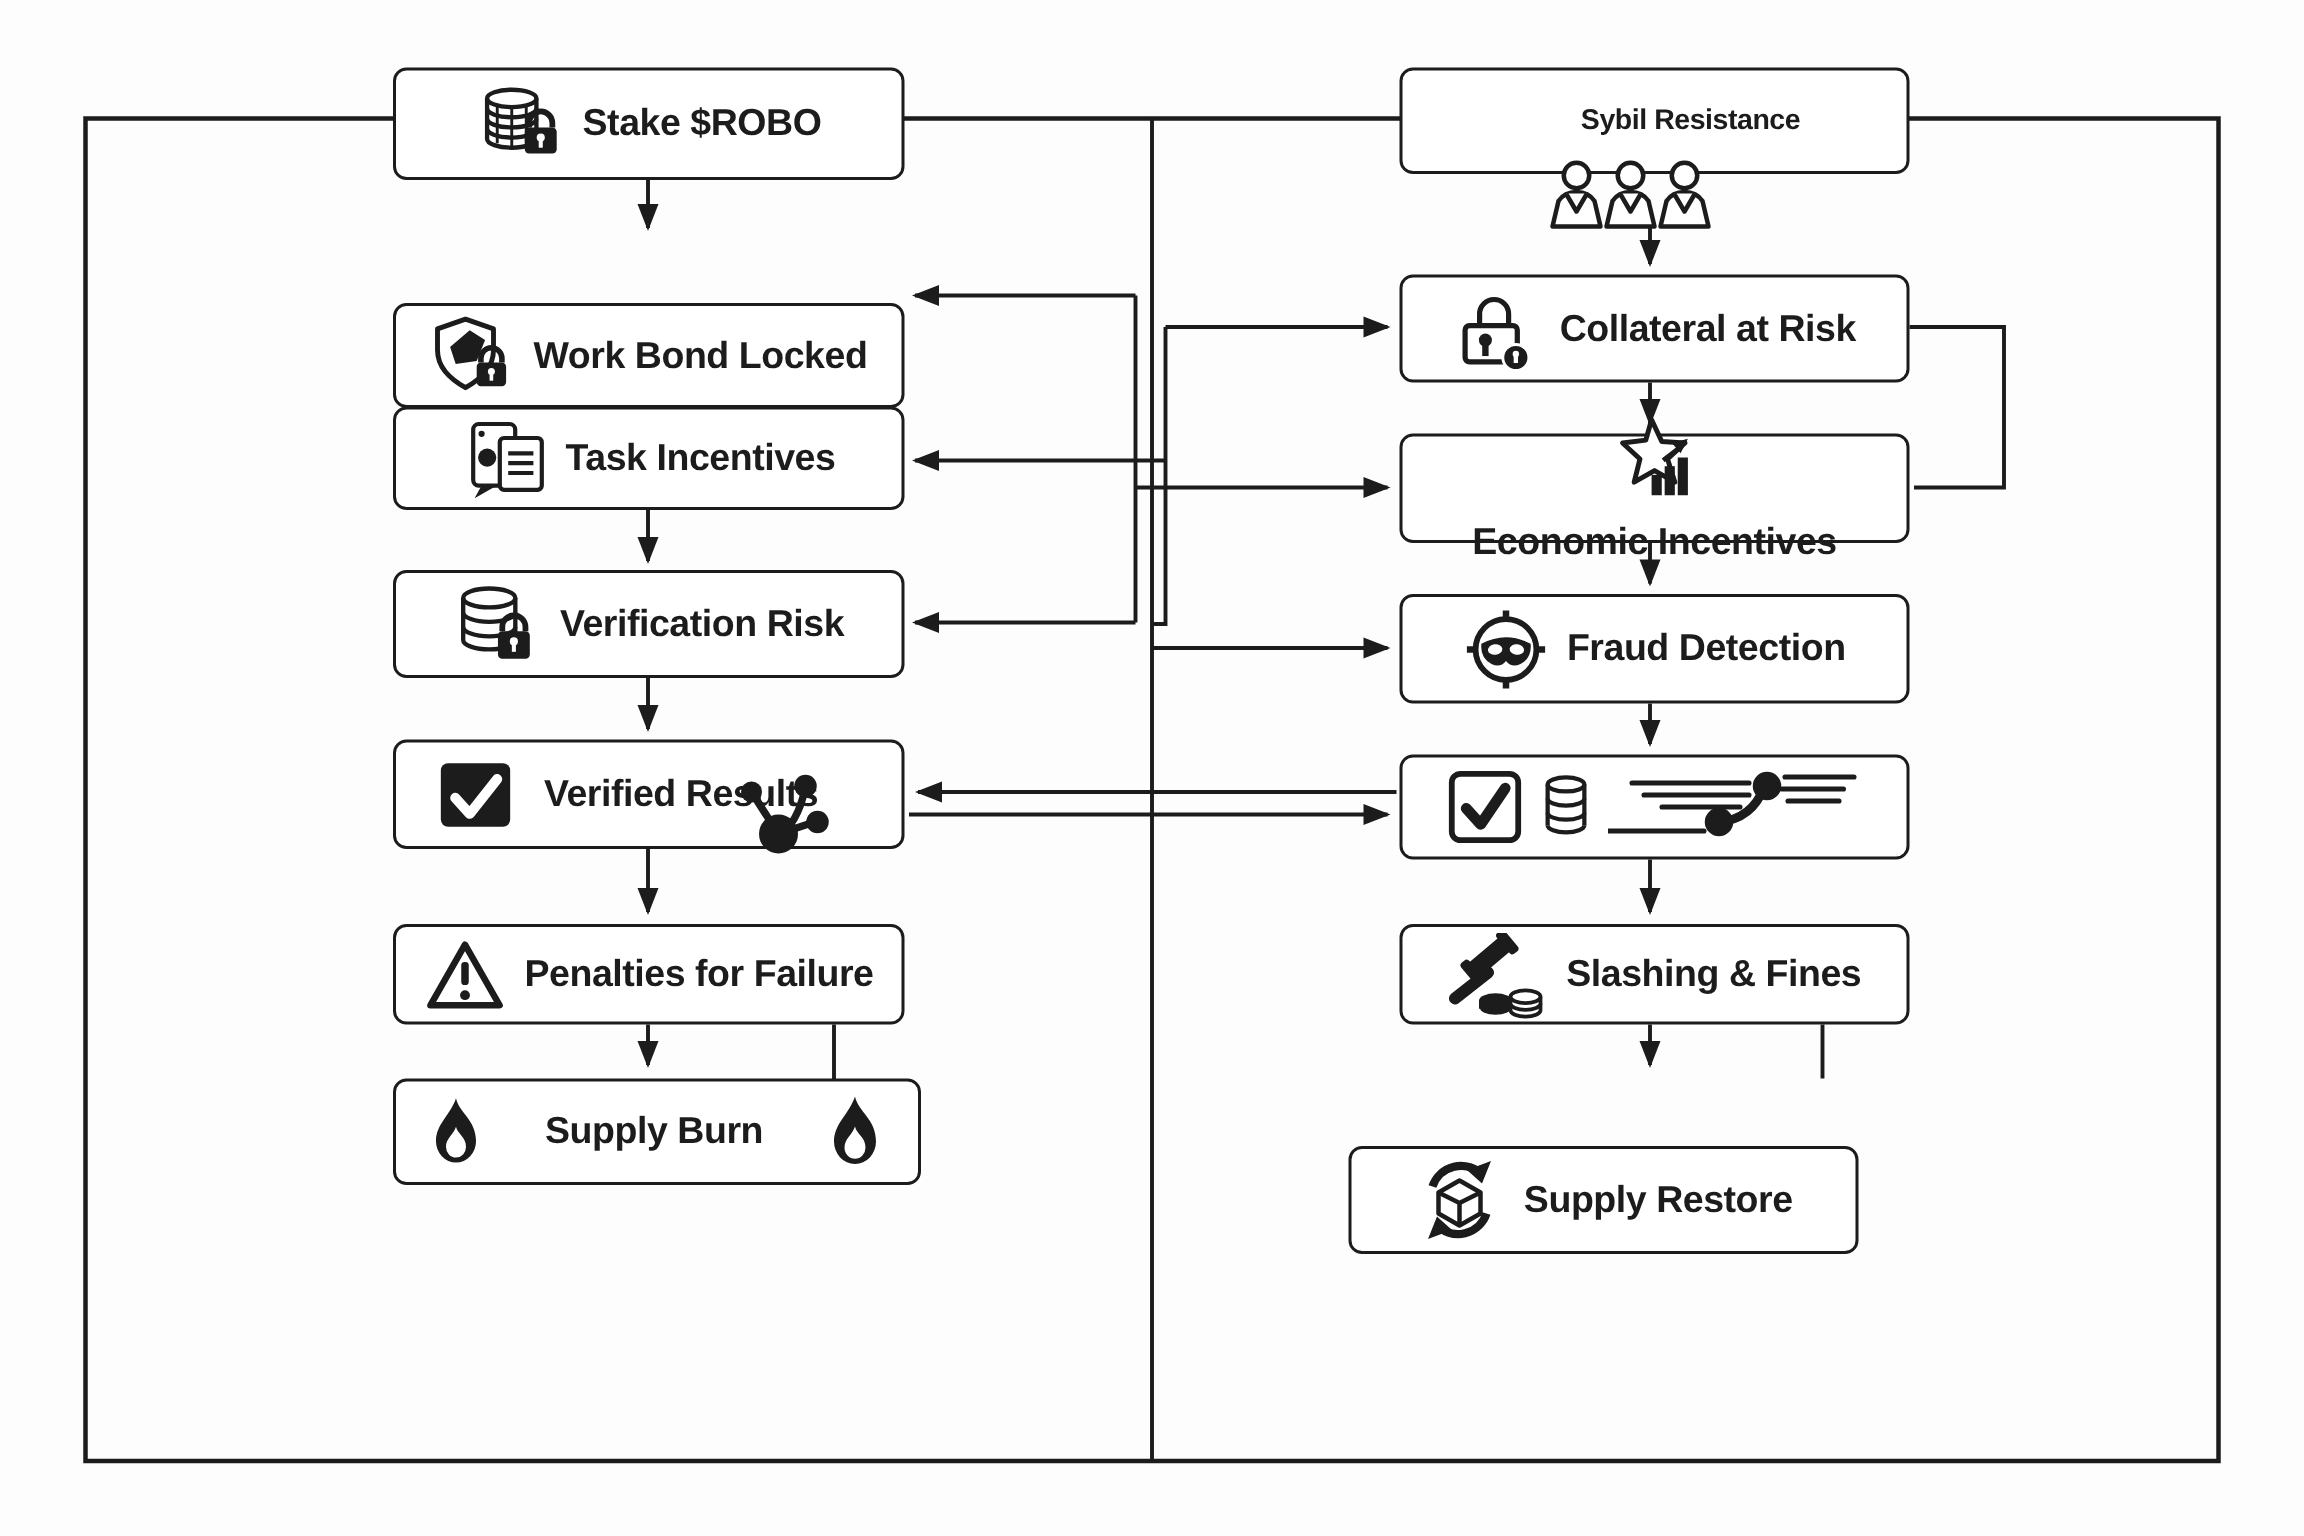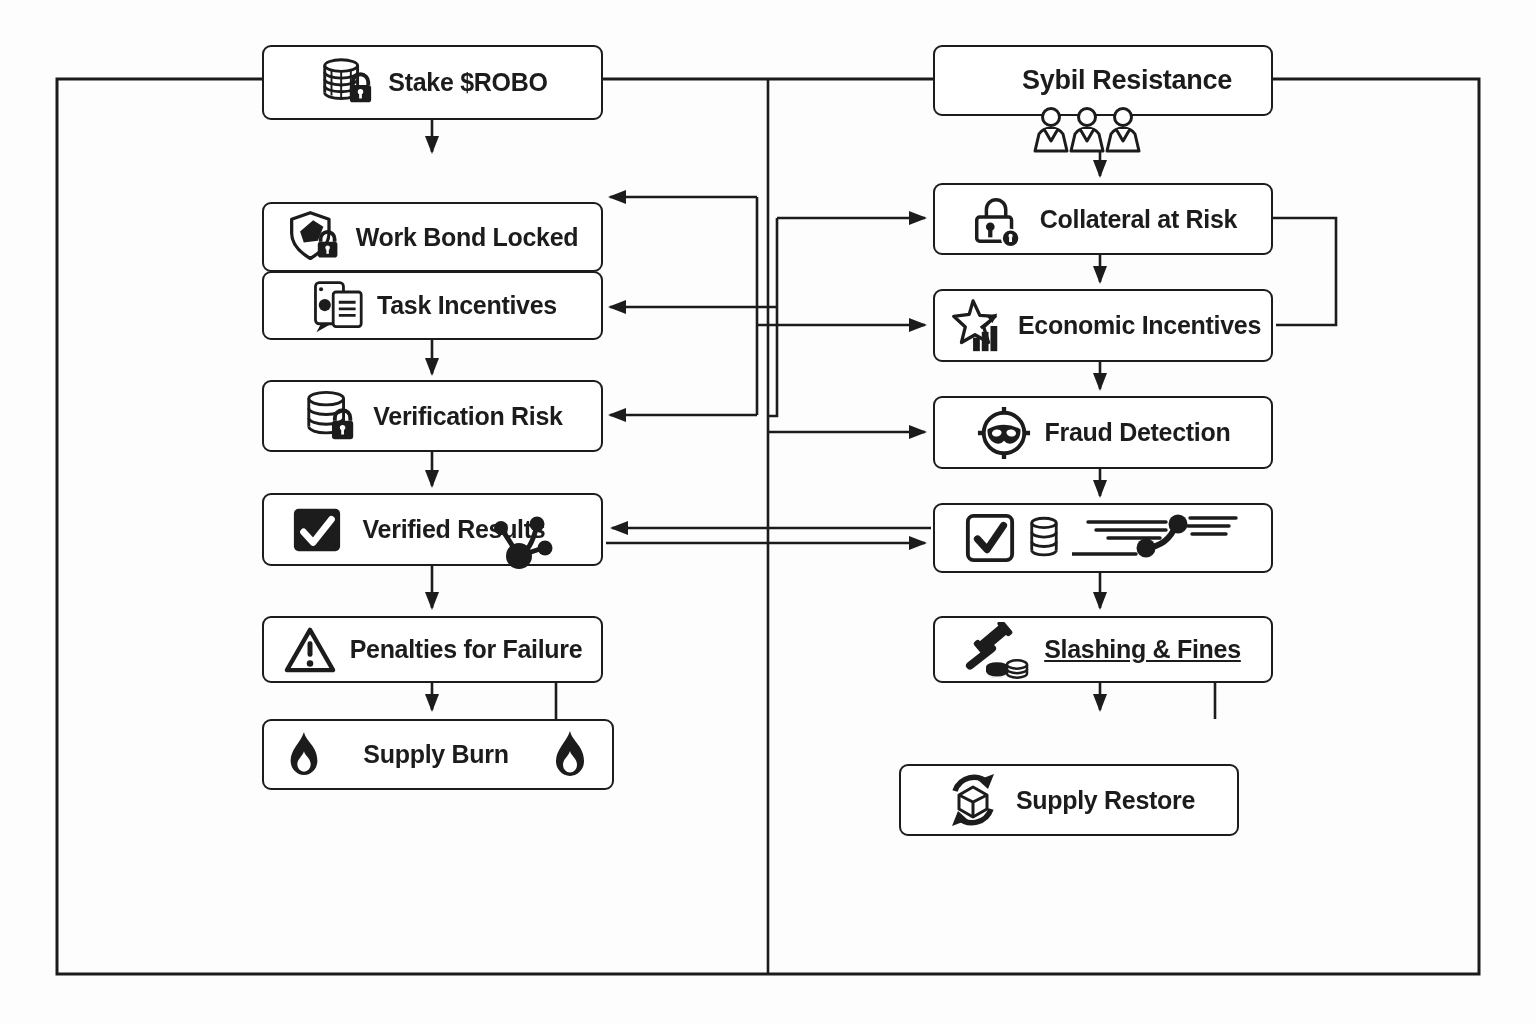--- a/index.html
+++ b/index.html
@@ -176,21 +176,21 @@
       <path d="M22,22 C23,27 29,29 29,36 A7,7.5 0 0 1 15,36 C15,30 20,28 22,22 Z" fill="#ffffff"></path>
     </svg>
     <span class="lbl">Supply Burn</span>
     <svg class="icon" width="46" height="52" viewBox="0 0 44 52">
       <path d="M22,2 C24,12 36,17 36,32 A14,15 0 0 1 8,32 C8,20 18,14 22,2 Z" fill="#1c1c1c"></path>
       <path d="M22,22 C23,27 29,29 29,36 A7,7.5 0 0 1 15,36 C15,30 20,28 22,22 Z" fill="#ffffff"></path>
     </svg>
   </div>
 
   <div class="node" style="left:933px;top:45px;width:340px;height:71px;">
-    <span class="lbl" style="font-size:27px;margin-left:48px;">Sybil Resistance</span>
+    <span class="lbl" style="font-size:19px;margin-left:48px;">Sybil Resistance</span>
   </div>
 
   <div class="people-row" style="left:1033px;top:106px;">
     <svg width="46" height="48" viewBox="0 0 44 48">
       <circle cx="22" cy="11" r="8.5" fill="#ffffff" stroke="#1c1c1c" stroke-width="3"></circle>
       <path d="M6,45 L10,28 Q14,22 22,22 Q30,22 34,28 L38,45 Z" fill="#ffffff" stroke="#1c1c1c" stroke-width="3" stroke-linejoin="round"></path>
       <path d="M15,23 L22,35 L29,23" fill="#ffffff" stroke="#1c1c1c" stroke-width="3" stroke-linejoin="round"></path>
     </svg>
     <svg width="46" height="48" viewBox="0 0 44 48">
       <circle cx="22" cy="11" r="8.5" fill="#ffffff" stroke="#1c1c1c" stroke-width="3"></circle>
@@ -210,21 +210,21 @@
       <rect x="8" y="28" width="36" height="25" rx="3" fill="#ffffff" stroke="#1c1c1c" stroke-width="3.6"></rect>
       <circle cx="22" cy="38" r="4.5" fill="#1c1c1c"></circle>
       <rect x="19.8" y="40" width="4.4" height="9" fill="#1c1c1c"></rect>
       <circle cx="43" cy="50" r="9" fill="#1c1c1c" stroke="#ffffff" stroke-width="2"></circle>
       <circle cx="43" cy="47.5" r="2.2" fill="#ffffff"></circle>
       <rect x="41.5" y="49" width="3" height="4.8" fill="#ffffff"></rect>
     </svg>
     <span class="lbl">Collateral at Risk</span>
   </div>
 
-  <div class="node" style="left:933px;top:289px;width:340px;height:73px;">
+  <div class="node" style="left:933px;top:289px;width:340px;height:73px;flex-direction:column;">
     <svg class="icon" width="60" height="58" viewBox="0 0 62 58">
       <path d="M29,3 L36,18 L52,19 L40,30 L45,46 L31,38 L17,46 L21,30 L9,19 L25,17 Z" fill="#ffffff" stroke="#1c1c1c" stroke-width="3.4" stroke-linejoin="round"></path>
       <path d="M37,31 L50,21" stroke="#1c1c1c" stroke-width="3.4" fill="none"></path>
       <path d="M54,16 L43,19 L49,26 Z" fill="#1c1c1c"></path>
       <rect x="29" y="41" width="7" height="14" fill="#1c1c1c"></rect>
       <rect x="38" y="35" width="7" height="20" fill="#1c1c1c"></rect>
       <rect x="47" y="29" width="7" height="26" fill="#1c1c1c"></rect>
     </svg>
     <span class="lbl">Economic Incentives</span>
   </div>
@@ -263,21 +263,21 @@
         <path d="M118,6 H164"></path>
         <path d="M116,14 H157"></path>
         <path d="M120,22 H154"></path>
       </g>
       <path d="M74,36 Q96,34 104,13" stroke="#1c1c1c" stroke-width="6" fill="none"></path>
       <circle cx="74" cy="36" r="9.5" fill="#1c1c1c"></circle>
       <circle cx="106" cy="12" r="9.5" fill="#1c1c1c"></circle>
     </svg>
   </div>
 
-  <div class="node" style="left:933px;top:616px;width:340px;height:67px;text-decoration:underline;">
+  <div class="node" style="left:933px;top:616px;width:340px;height:67px;">
     <svg class="icon" width="66" height="62" viewBox="0 0 66 62" style="margin-top:6px;">
       <g fill="#1c1c1c">
         <g transform="rotate(-40 28 16)">
           <rect x="13" y="10" width="30" height="12" rx="2"></rect>
           <rect x="9" y="7" width="7" height="18" rx="2.5"></rect>
           <rect x="40" y="7" width="7" height="18" rx="2.5"></rect>
         </g>
         <rect x="-2" y="31" width="36" height="8" rx="4" transform="rotate(-38 16 35)"></rect>
         <ellipse cx="32" cy="45" rx="11" ry="4.8"></ellipse>
         <path d="M21,45 v6 a11,4.8 0 0 0 22,0 v-6 Z"></path>

